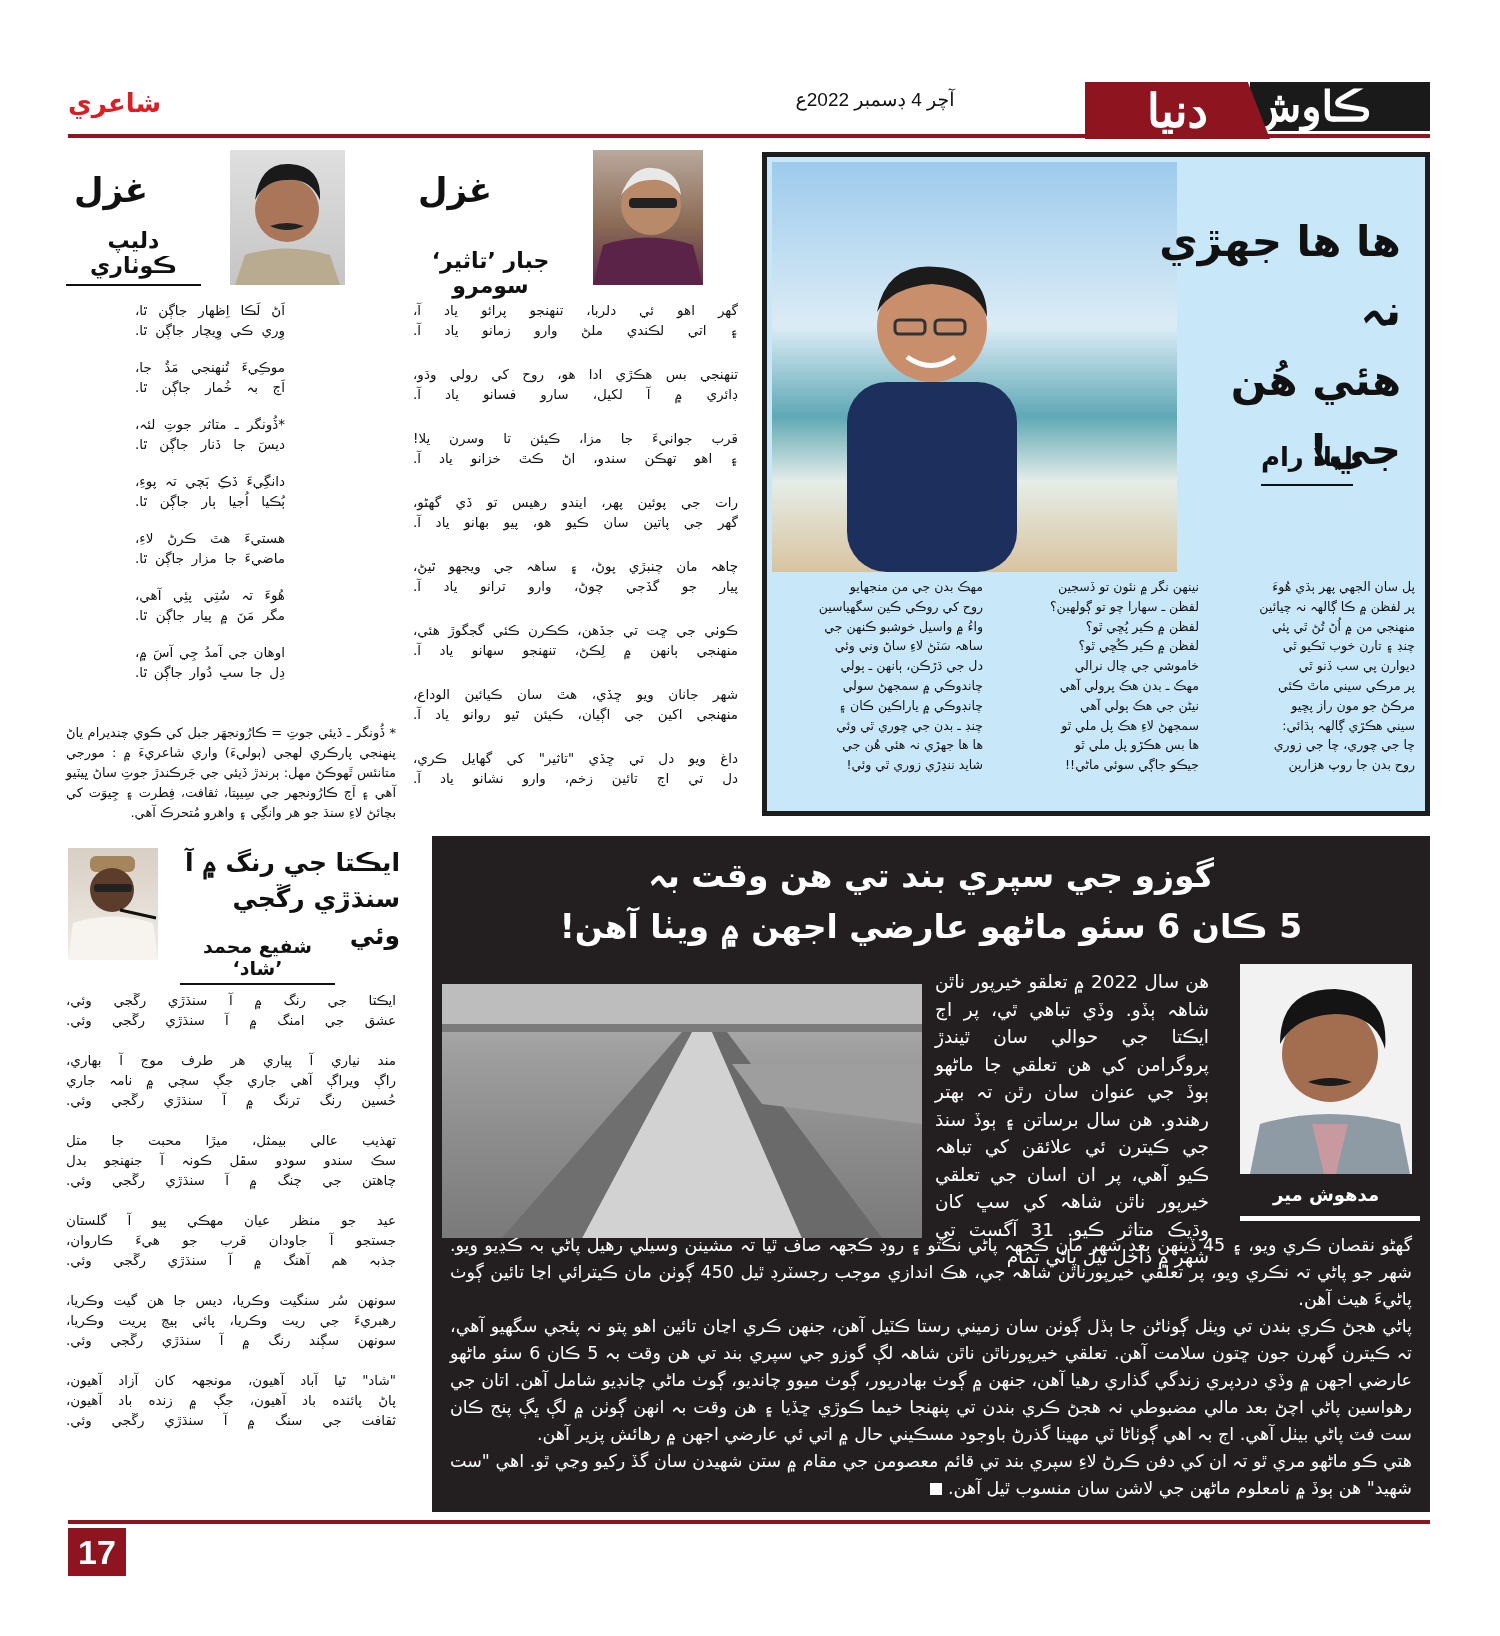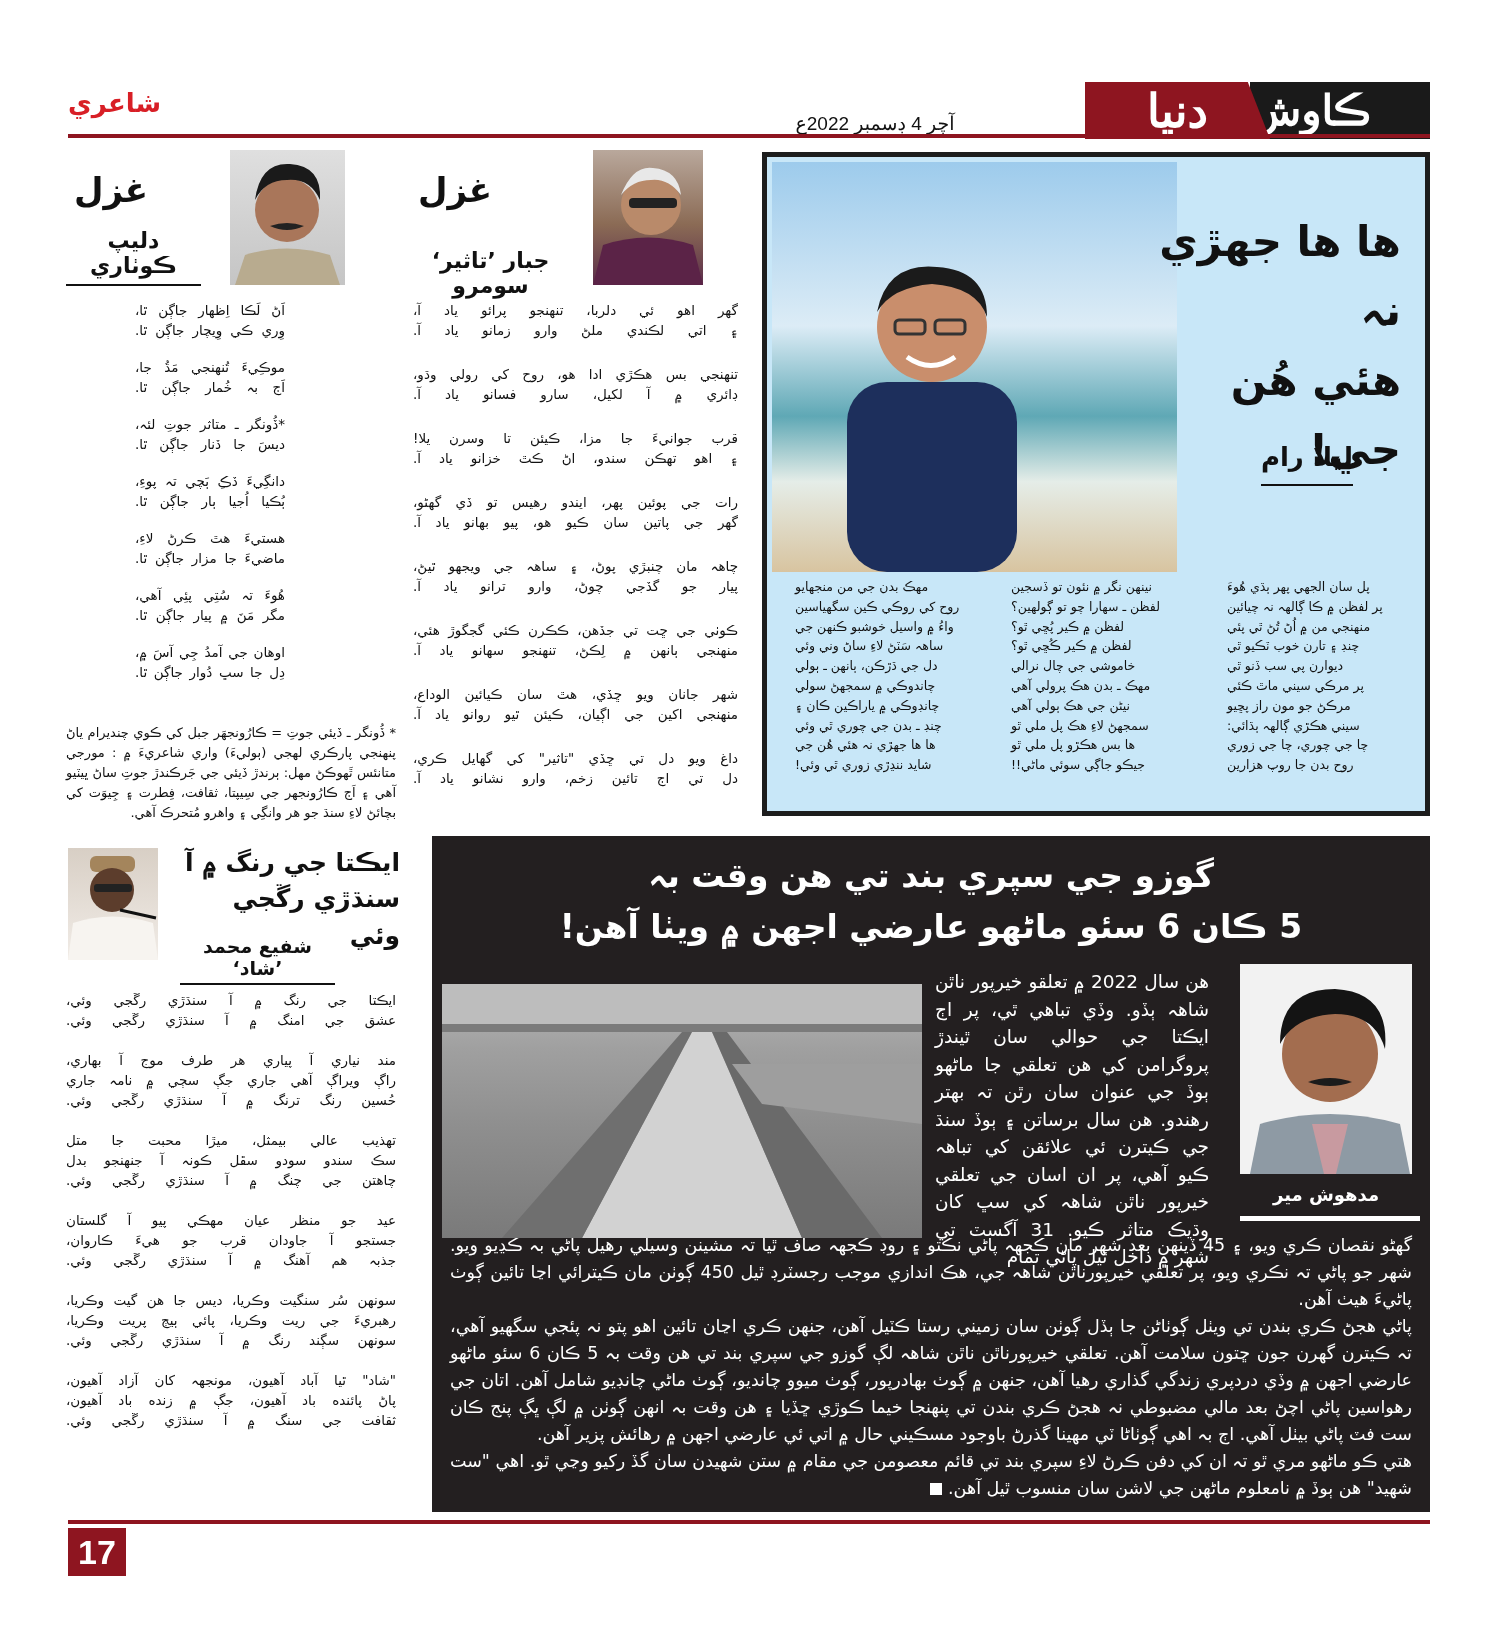--- a/index.html
+++ b/index.html
@@ -3,33 +3,33 @@
 <meta charset="utf-8">
 <style>
   * { box-sizing: border-box; margin: 0; padding: 0; }
   html, body { width: 1500px; height: 1636px; background: #ffffff; overflow: hidden; }
   body { position: relative; font-family: "DejaVu Sans", sans-serif; color: #111; }
   .rtl { direction: rtl; unicode-bidi: embed; }
 
   
   .masthead { position: absolute; left: 1085px; top: 82px; width: 345px; height: 57px; display: flex; direction: ltr; }
   .mast-red { width: 185px; height: 57px; background: #8e1520; color: #fff; font-size: 46px; font-weight: bold; display: flex; align-items: center; justify-content: center; clip-path: polygon(0 0, 88% 0, 100% 100%, 0 100%); font-family: "DejaVu Serif", serif; }
-  .mast-black { flex: 1; height: 57px; background: #1a1a1a; color: #fff; font-size: 42px; font-weight: bold; display: flex; align-items: center; justify-content: flex-end; padding-right: 8px; margin-left: -20px; font-family: "DejaVu Serif", serif; }
-  .date { position: absolute; left: 740px; top: 112px; width: 270px; text-align: center; font-size: 19px; font-family: "Liberation Sans", sans-serif; }
+  .mast-black { flex: 1; height: 49px; background: #1a1a1a; color: #fff; font-size: 42px; font-weight: bold; display: flex; align-items: center; justify-content: flex-end; padding-right: 8px; margin-left: -20px; font-family: "DejaVu Serif", serif; }
+  .date { position: absolute; left: 740px; top: 88px; width: 270px; text-align: center; font-size: 19px; font-family: "Liberation Sans", sans-serif; }
   .section-label { position: absolute; left: 68px; top: 88px; font-size: 26px; font-weight: bold; color: #d81f26; font-family: "DejaVu Sans", sans-serif; }
   .top-rule { position: absolute; left: 68px; top: 134px; width: 1362px; height: 4px; background: #8e1520; }
 
   
   .feature { position: absolute; left: 762px; top: 152px; width: 668px; height: 664px; background: #c8e7f8; border: 5px solid #1d1d1d; }
   .feature-photo { position: absolute; left: 5px; top: 5px; width: 405px; height: 410px; background: linear-gradient(180deg, #9dcbec 0%, #dcecf6 40%, #5fa8b5 62%, #e5ede8 78%, #d8c4a0 100%); overflow: hidden; }
   .feature-photo .person { position: absolute; left: 55px; top: 80px; width: 205px; height: 330px; }
   .feature-title { position: absolute; right: 24px; top: 50px; width: 260px; text-align: right; font-size: 42px; font-weight: bold; line-height: 1.65; color: #111; font-family: "DejaVu Sans", sans-serif; }
   .feature-author { position: absolute; right: 72px; top: 285px; font-size: 26px; color: #111; font-weight: bold; border-bottom: 2px solid #111; padding-bottom: 12px; }
   .feature-cols { position: absolute; left: 28px; top: 420px; width: 620px; height: 220px; display: flex; flex-direction: row-reverse; gap: 28px; }
-  .fcol { flex: 1; font-size: 12.5px; line-height: 19.8px; text-align: left; }
+  .fcol { flex: 1; font-size: 12.5px; line-height: 19.8px; text-align: right; }
 
   
   .poet-photo { position: absolute; background: #cfcfcf; overflow: hidden; }
   .ghazal-title { position: absolute; font-size: 34px; font-weight: bold; }
   .poet-name { position: absolute; font-size: 22px; font-weight: bold; }
   .poet-name.underlined { border-bottom: 2px solid #111; padding-bottom: 6px; }
 
   
   .poem { position: absolute; text-align: justify; text-align-last: justify; font-size: 13.5px; line-height: 20px; }
   .poem .stanza { margin-bottom: 24px; }

